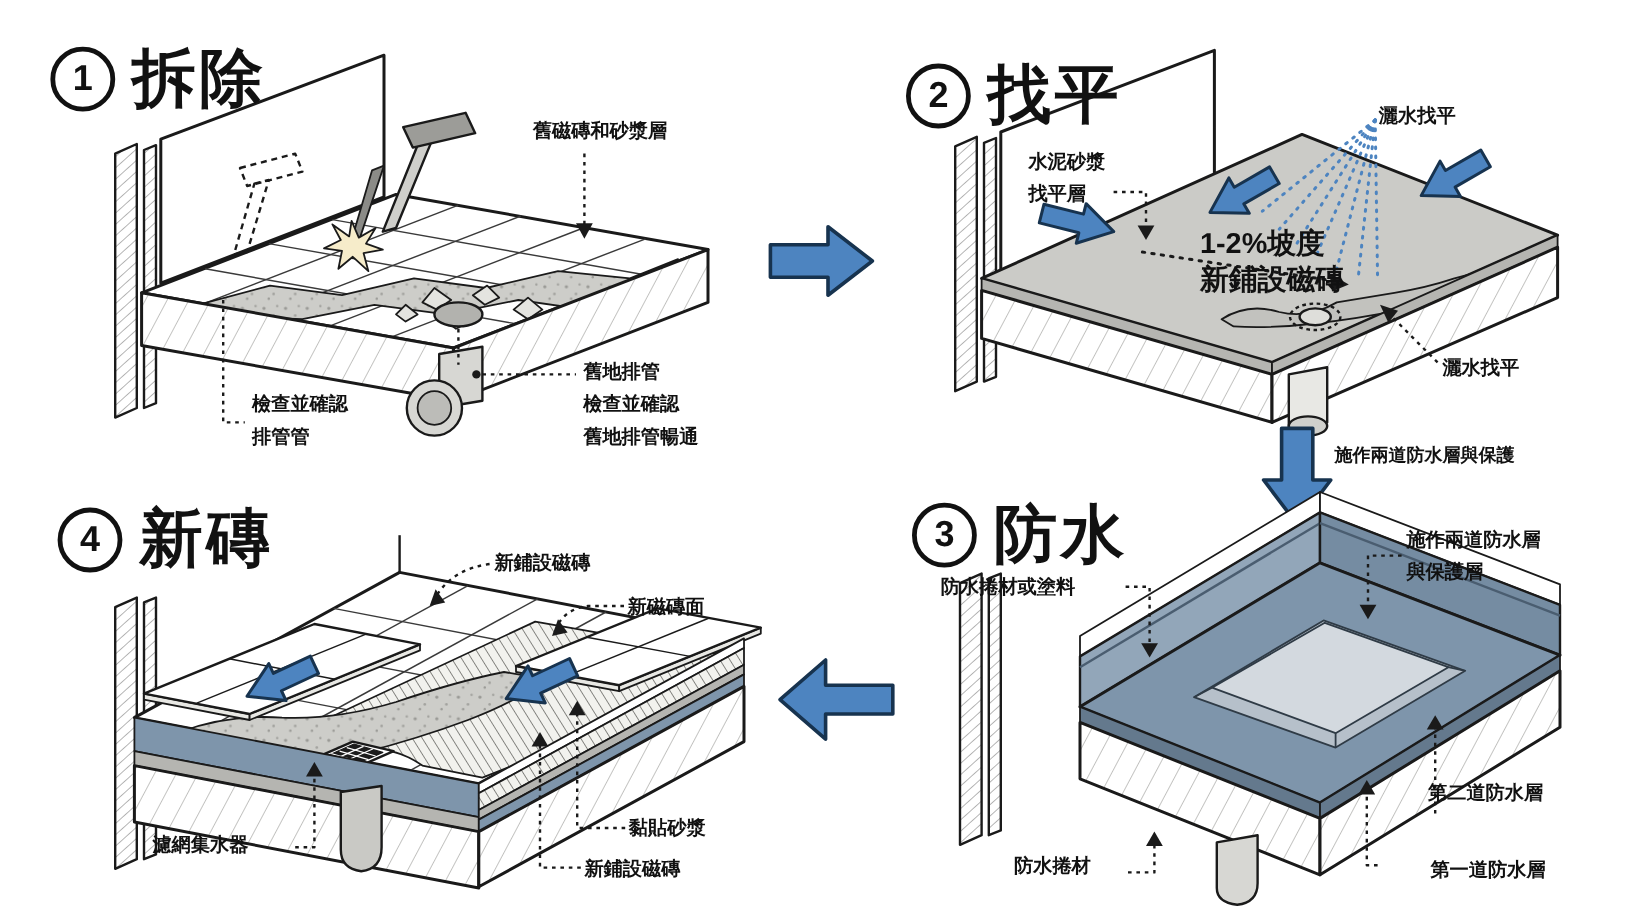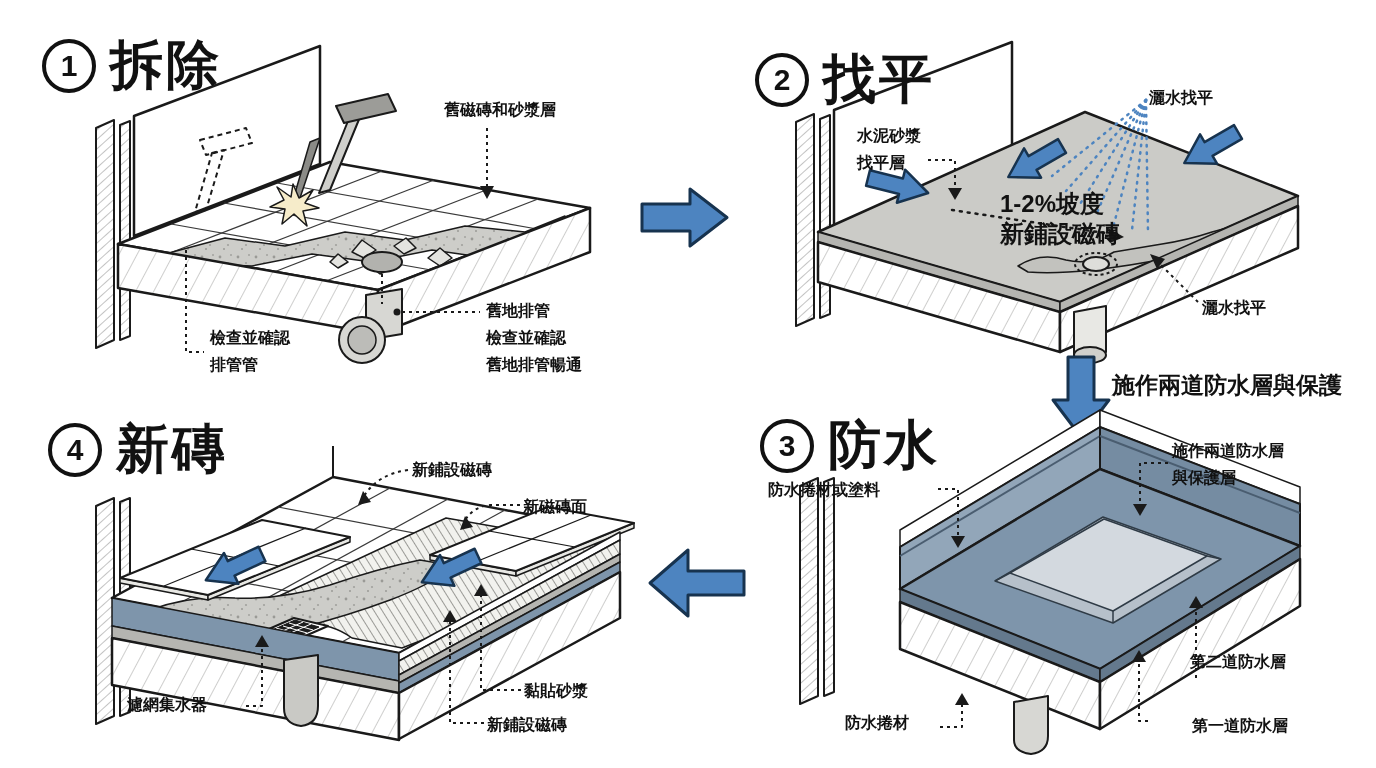--- a/index.html
+++ b/index.html
@@ -6,21 +6,21 @@
   #canvas{position:relative;width:1376px;height:768px;background:#ffffff;overflow:hidden;
           font-family:"Liberation Sans","DejaVu Sans",sans-serif;color:#111;}
   #art{position:absolute;left:0;top:0;width:1376px;height:768px;}
   .step-header{position:absolute;display:flex;align-items:center;gap:14px;z-index:5;}
   .badge{width:46px;height:46px;border:4px solid #111;border-radius:50%;display:flex;
          align-items:center;justify-content:center;font-size:30px;font-weight:700;background:#fff;}
   .step-title{font-size:53px;font-weight:700;letter-spacing:3px;}
   .lbl{position:absolute;font-size:16px;font-weight:700;line-height:27px;white-space:nowrap;z-index:4;}
   .lbl.center{text-align:left;}
   .lbl.big{font-size:24px;line-height:30px;}
-  .flowlbl{position:absolute;font-size:23px;font-weight:700;white-space:nowrap;z-index:4;}
+  .flowlbl{position:absolute;font-size:15px;font-weight:700;white-space:nowrap;z-index:4;}
 </style>
 </head>
 <body>
 
 <div id="canvas">
 
 <svg id="art" viewBox="0 0 1376 768">
   <defs>
     <pattern id="concrete" width="16" height="16" patternUnits="userSpaceOnUse" patternTransform="rotate(28)">
       <rect width="16" height="16" fill="#ffffff"></rect>
@@ -281,21 +281,21 @@
     <div>找平層</div>
   </div>
   <div class="lbl center big" style="left:1000px;top:189px;width:135px">
     <div>1-2%坡度</div>
     <div>新鋪設磁磚</div>
   </div>
   <div class="lbl" style="left:1202px;top:294px">灑水找平</div>
 
   <div class="flowlbl" style="left:1112px;top:370px">施作兩道防水層與保護</div>
 
-  <div class="lbl" style="left:768px;top:476px">防水捲材或塗料</div>
+  <div class="lbl" style="left:784px;top:476px">防水捲材或塗料</div>
   <div class="lbl" style="left:1172px;top:437px">
     <div>施作兩道防水層</div>
     <div>與保護層</div>
   </div>
   <div class="lbl" style="left:1190px;top:648px">第二道防水層</div>
   <div class="lbl" style="left:1192px;top:712px">第一道防水層</div>
   <div class="lbl" style="left:845px;top:709px">防水捲材</div>
 
   <div class="lbl" style="left:412px;top:456px">新鋪設磁磚</div>
   <div class="lbl" style="left:523px;top:493px">新磁磚面</div>

